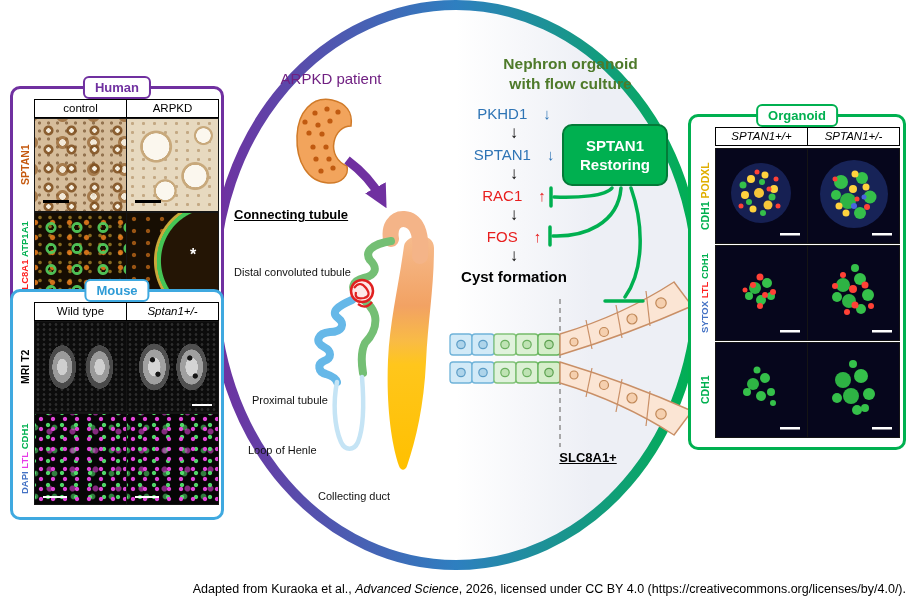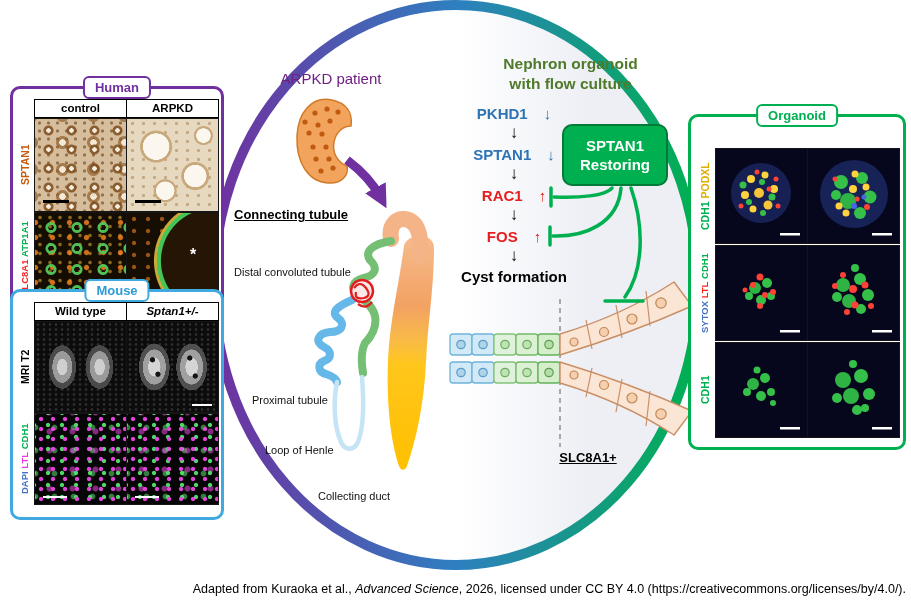--- a/index.html
+++ b/index.html
@@ -3,21 +3,21 @@
 <meta charset="utf-8">
 <style>
   *{margin:0;padding:0;box-sizing:border-box;}
   html,body{width:911px;height:600px;}
   body{position:relative;background:#fff;font-family:"Liberation Sans",sans-serif;overflow:hidden;color:#000;}
   svg.art{position:absolute;left:0;top:0;z-index:1;}
   .overlay{position:absolute;z-index:2;}
   .panel{position:absolute;z-index:3;background:#fff;border-radius:10px;border:3px solid;}
   .panel-title{position:absolute;top:-13px;left:50%;transform:translateX(-50%);background:#fff;border:2.5px solid;border-radius:6px;padding:0 10px;font-weight:bold;font-size:13px;line-height:19px;white-space:nowrap;}
   .hdr{position:absolute;display:flex;}
-  .hdr .cell{width:93px;height:19px;border:1px solid #000;background:#fff;font-weight:bold;font-size:11.5px;text-align:center;line-height:17px;overflow:hidden;white-space:nowrap;}
+  .hdr .cell{width:93px;height:19px;border:1px solid #000;background:#fff;font-weight:normal;font-size:11.5px;text-align:center;line-height:17px;overflow:hidden;white-space:nowrap;}
   .hdr .cell + .cell{margin-left:-1px;}
   .ital{font-style:italic;}
   .mic{position:absolute;border:1px solid #151515;overflow:hidden;}
   .vlabel{position:absolute;writing-mode:vertical-rl;transform:rotate(180deg);font-weight:bold;font-size:10.5px;text-align:center;width:16px;line-height:16px;white-space:nowrap;}
   .c-orange{color:#c55a11}.c-red{color:#ff1f1f}.c-green{color:#00b050}
   .c-blue{color:#4472c4}.c-magenta{color:#e83ae8}.c-yellow{color:#e0ae00}
   .sb{position:absolute;}
   .sb.black{background:#000;}.sb.white{background:#fff;}
 
   
@@ -65,25 +65,25 @@
     radial-gradient(circle, rgba(85,225,110,.55) 0 2.2px, transparent 3.4px);
     background-size:12px 10px,14px 12px,23px 19px,19px 23px;background-position:0 0,6px 5px,3px 8px,10px 2px;}
   .org{background:#06061c;}
 
   
   .patient-title{left:256px;top:70px;width:150px;text-align:center;font-weight:normal;font-size:15px;color:#702082;}
   .connecting-label{left:234px;top:207px;font-weight:bold;font-size:13px;text-decoration:underline;}
   .neph-lbl{font-size:11px;color:#111;margin-top:17px;}
   .lbl-dct{left:234px;top:249px;}
   .lbl-prox{left:252px;top:377px;}
-  .lbl-henle{left:265px;top:427px;text-align:center;}
+  .lbl-henle{left:248px;top:427px;text-align:center;}
   .lbl-cd{left:318px;top:473px;}
   .flow-title{left:468px;top:54px;width:205px;text-align:center;font-weight:bold;font-size:15.5px;line-height:20px;color:#4e7a2a;}
   .pathway{left:450px;top:104px;width:128px;display:flex;flex-direction:column;align-items:center;gap:3px;}
-  .prow{display:flex;align-items:center;gap:16px;font-weight:bold;font-size:15px;height:18px;white-space:nowrap;}
+  .prow{display:flex;align-items:center;gap:16px;font-weight:normal;font-size:15px;height:18px;white-space:nowrap;}
   .prow.blue{color:#2e74b5}.prow.red{color:#e81e1e}
   .step{color:#000;font-weight:bold;font-size:17px;height:17px;line-height:15px;}
   .cystrow{font-weight:bold;font-size:15px;height:18px;white-space:nowrap;color:#000;}
   .restore-box{left:562px;top:124px;width:106px;height:62px;background:#00b050;border:2px solid #047a38;border-radius:10px;color:#fff;font-weight:bold;font-size:15px;text-align:center;line-height:19px;padding-top:10px;}
   .tubule-caption{left:468px;top:450px;width:240px;text-align:center;}
   .tubule-caption .l1{font-size:12.5px;}
   .tubule-caption .l2{font-size:13px;font-weight:bold;text-decoration:underline;}
   .asterisk{position:absolute;right:24%;top:36%;color:#fff;font-size:16px;font-weight:bold;}
   .caption{position:absolute;right:5px;bottom:4px;font-size:12.5px;z-index:4;white-space:nowrap;}
 </style>
@@ -298,20 +298,24 @@
   <div class="mic mfl" style="left:21px;top:121px;width:93px;height:92px;">
     <div class="sb white" style="left:8px;bottom:6px;width:24px;height:2.5px;"></div>
   </div>
   <div class="mic mfl" style="left:113px;top:121px;width:93px;height:92px;">
     <div class="sb white" style="left:8px;bottom:6px;width:24px;height:2.5px;"></div>
   </div>
 </section>
 
 <section class="panel" style="left:688px;top:114px;width:218px;height:336px;border-color:#00b050;">
   <div class="panel-title" style="color:#00b050;border-color:#00b050;">Organoid</div>
+  <div class="hdr" style="left:24px;top:10px;">
+    <div class="cell ital">SPTAN1+/+</div>
+    <div class="cell ital">SPTAN1+/-</div>
+  </div>
   <div class="vlabel" style="left:6px;top:31px;height:96px;"><span class="c-green">CDH1</span> <span class="c-yellow">PODXL</span></div>
   <div class="vlabel" style="left:6px;top:128px;height:96px;font-size:9.5px;"><span class="c-blue">SYTOX</span> <span class="c-red">LTL</span> <span class="c-green">CDH1</span></div>
   <div class="vlabel c-green" style="left:6px;top:225px;height:96px;">CDH1</div>
 
   <div class="mic org" style="left:24px;top:31px;width:93px;height:96px;">
     <svg width="91" height="94" viewBox="0 0 91 94">
       <circle cx="45" cy="44" r="30" fill="#1c2a66" opacity="0.75"></circle>
       <circle cx="35" cy="30" r="4" fill="#ffd23e"></circle>
         <circle cx="49" cy="26" r="3.5" fill="#ffd23e"></circle>
         <circle cx="58" cy="40" r="4" fill="#ffd23e"></circle>

